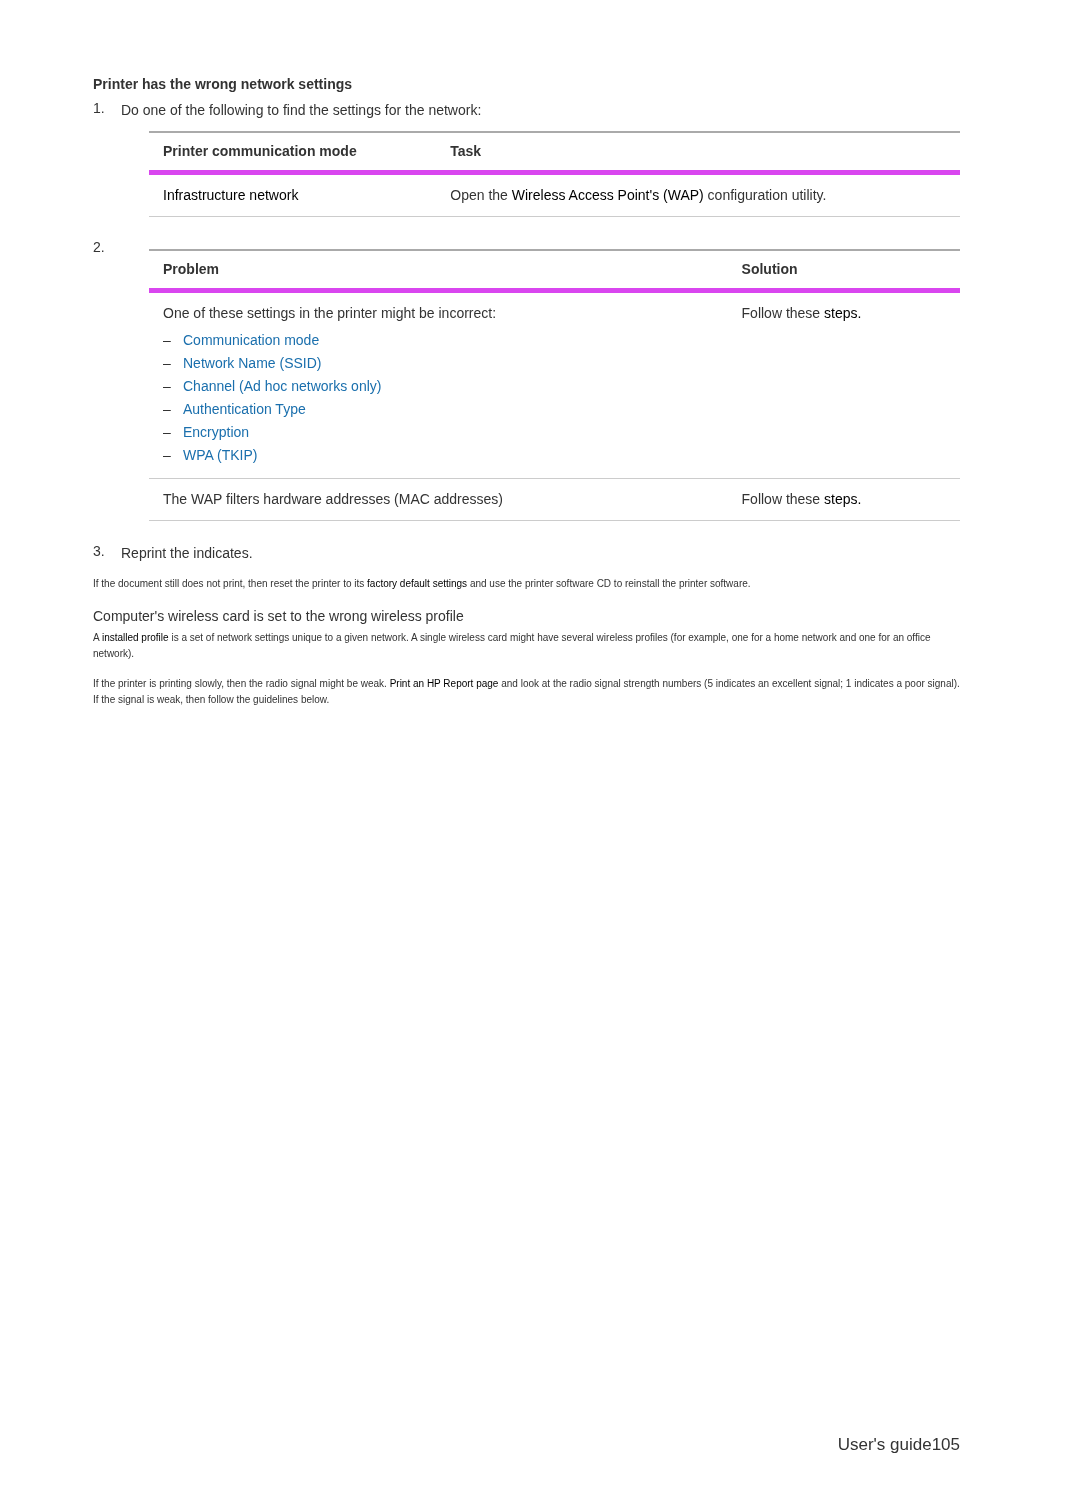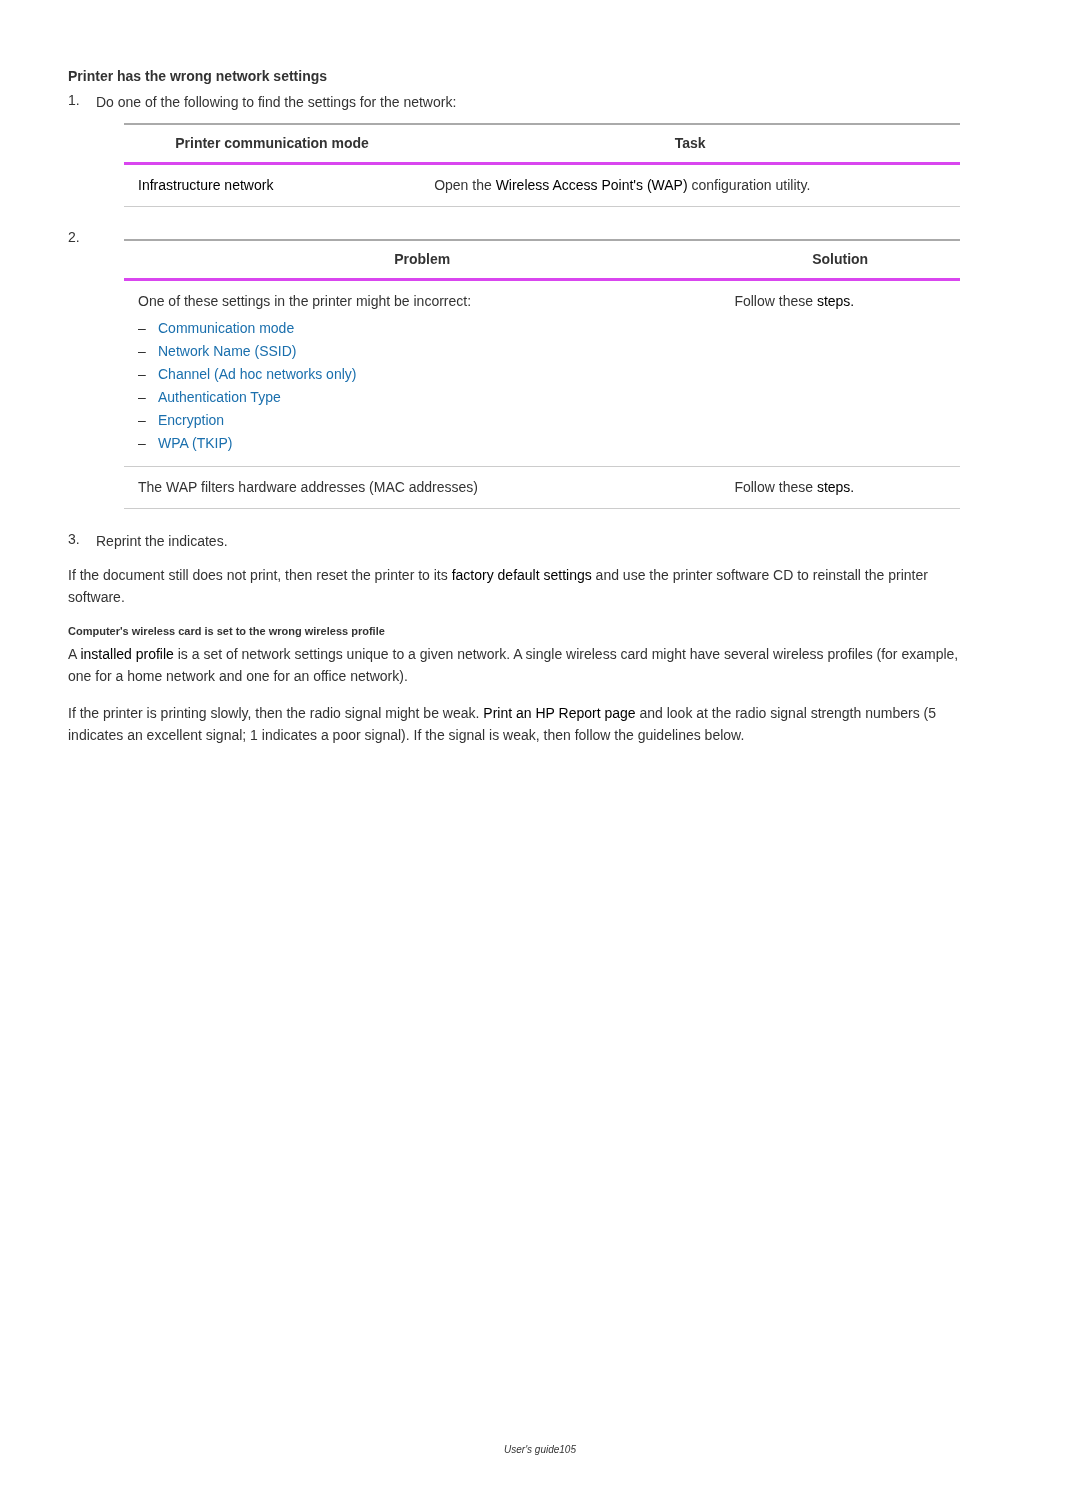--- a/index.html
+++ b/index.html
@@ -10,23 +10,23 @@
     body {
       font-family: Arial, sans-serif;
       font-size: 14px;
       color: #333;
       background: #fff;
       width: 1080px;
       min-height: 1495px;
       position: relative;
     }
     .page {
-      padding: 60px 120px 80px 68px;
+      padding: 60px 120px 80px 93px;
       max-width: 1080px;
-      margin: 8px auto;
+      margin: 16px auto;
     }
     .section-heading {
       font-weight: bold;
       font-size: 14px;
       margin-bottom: 8px;
     }
     .ordered-list {
       list-style: none;
       padding: 0;
       margin: 0;
@@ -49,22 +49,22 @@
       width: 100%;
       border-collapse: collapse;
       margin-top: 10px;
       margin-bottom: 10px;
     }
     table th {
       font-weight: bold;
       font-size: 14px;
       padding: 8px 14px;
       border-top: 2px solid #aaa;
-      border-bottom: 3px solid #d946ef;
-      text-align: center;
+      border-bottom: 5px solid #d946ef;
+      text-align: left;
       background: #fff;
     }
     table td {
       font-size: 14px;
       padding: 10px 14px;
       border-bottom: 1px solid #ccc;
       vertical-align: top;
       line-height: 1.5;
     }
     .link {
@@ -85,41 +85,40 @@
     }
     .dash {
       min-width: 20px;
       color: #333;
     }
     .sub-link {
       color: #1a6fad;
       text-decoration: none;
     }
     .paragraph {
-      font-size: 14px;
+      font-size: 10px;
       line-height: 1.6;
       margin-bottom: 14px;
       color: #333;
     }
     .subsection-heading {
-      font-weight: bold;
-      font-size: 11px;
+      font-weight: normal;
+      font-size: 14px;
       margin-bottom: 6px;
       margin-top: 16px;
     }
     .footer {
       position: absolute;
       bottom: 40px;
       left: 120px;
       right: 120px;
       display: flex;
-      justify-content: center;
-      font-size: 10px;
-      color: #333;
-      font-style: italic;
+      justify-content: flex-end;
+      font-size: 17px;
+      color: #333;
     }
     .table-wrapper {
       margin-left: 28px;
     }
   </style>
 </head>
 <body>
 
 <div class="page">
   <p class="section-heading">Printer has the wrong network settings</p>

